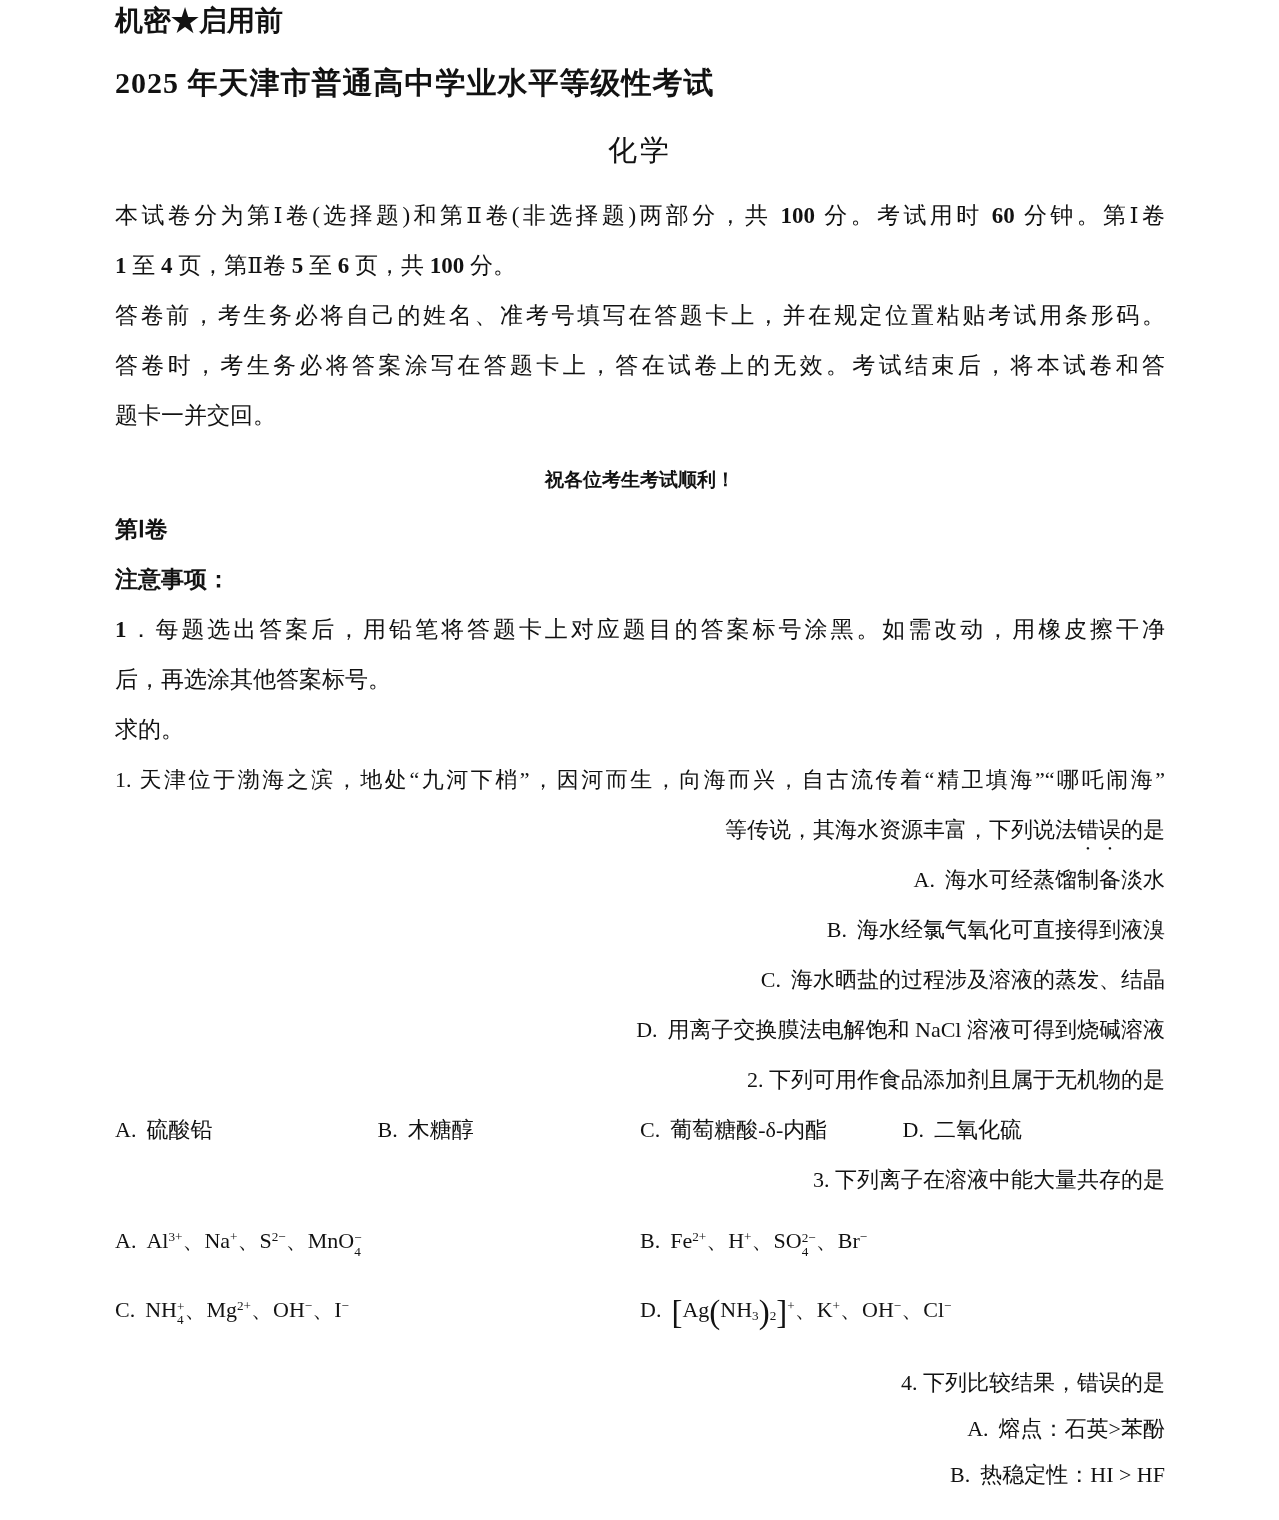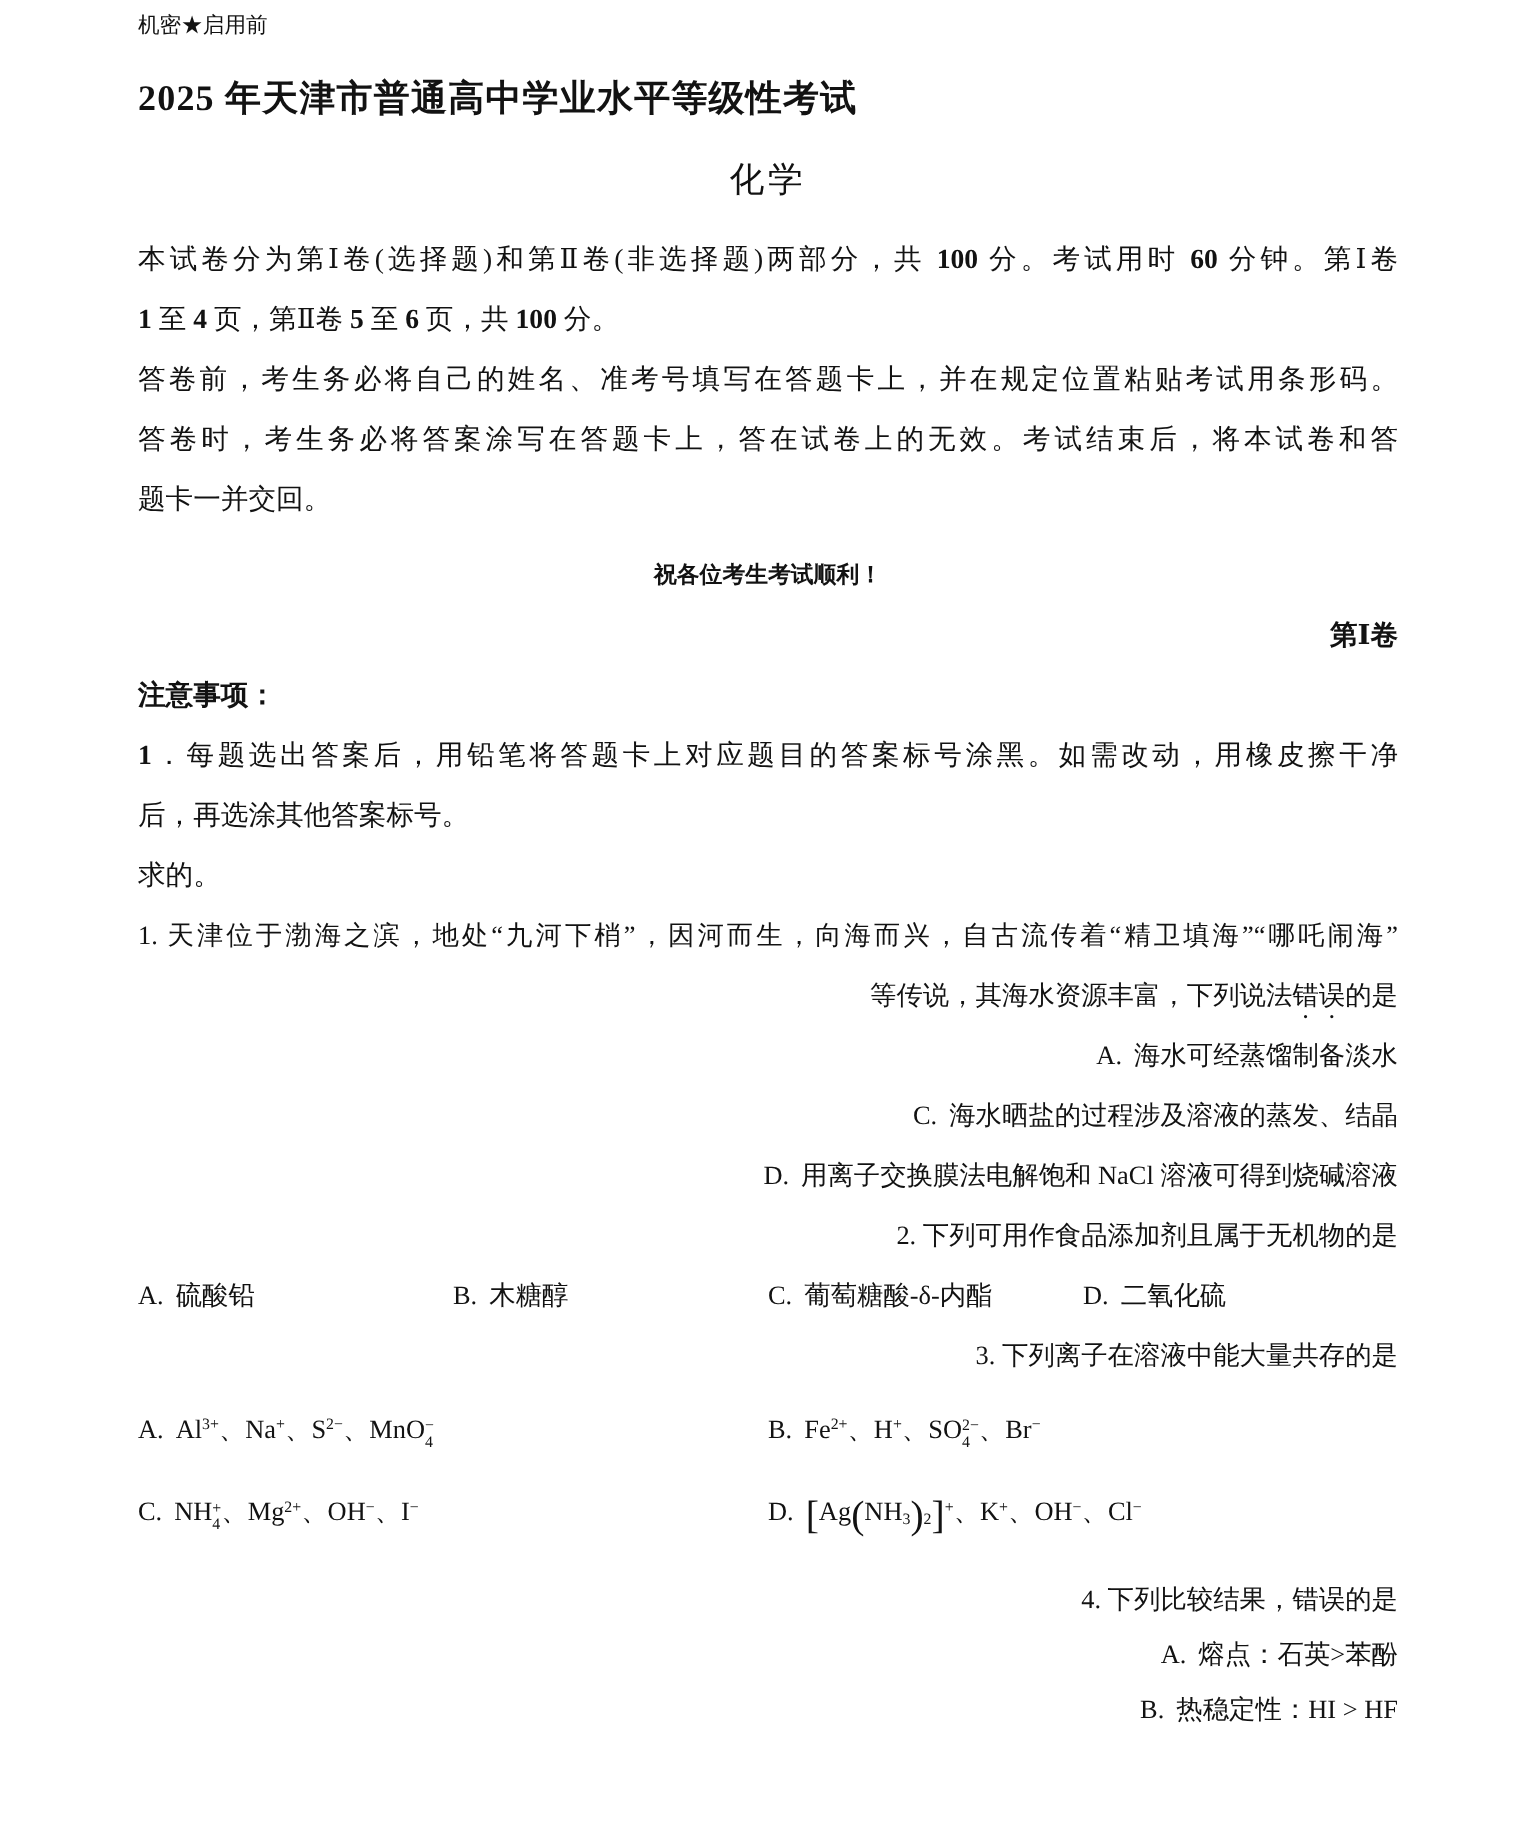--- a/index.html
+++ b/index.html
@@ -8,41 +8,41 @@
     background: #ffffff;
     overflow: hidden;
   }
   body {
     font-family: "Liberation Serif", "DejaVu Serif", serif;
     color: #121212;
   }
   .page { padding: 6px 114px 0 115px; }
 
   .cls {
-    font-size: 18px; font-weight: 400; line-height: 30px;
+    font-size: 28px; font-weight: 700; line-height: 30px;
   }
   .title {
     font-size: 30px; font-weight: 700; 
     line-height: 42px; margin-top: 26px; letter-spacing: 1px;
   }
   .subject {
     font-size: 29px; font-weight: 400; text-align: center;
     line-height: 42px; margin-top: 25px; letter-spacing: 3px;
   }
 
   .intro { margin-top: 20px; }
   .line  { font-size: 23px; line-height: 50px; }
   .stretch { text-align: justify; text-align-last: justify; }
 
   .wish {
     margin-top: 14px; text-align: center;
     font-size: 19px; line-height: 50px; font-weight: 700;
   }
   .section-heading {
-    text-align: right; font-size: 23px; line-height: 50px; font-weight: 700;
+    text-align: left; font-size: 23px; line-height: 50px; font-weight: 700; font-family: Liberation Serif, serif;
   }
   .notes-title { font-size: 23px; line-height: 50px; font-weight: 700; }
 
   .q-line { font-size: 22px; line-height: 50px; text-align: right; }
   .opt-line { font-size: 22px; line-height: 50px; text-align: right; }
   .opt-label { margin-right: 10px; }
 
   .opt-row4 { display: flex; font-size: 22px; line-height: 50px; }
   .opt-row4 .cell { width: 25%; }
 
@@ -108,20 +108,21 @@
   </div>
 
   <div>
     <div class="line"><span>求的。</span></div>
   </div>
 
   <div>
     <div class="q-line stretch"><span>1. 天津位于渤海之滨，地处“九河下梢”，因河而生，向海而兴，自古流传着“精卫填海”“哪吒闹海”</span></div>
     <div class="q-line"><span>等传说，其海水资源丰富，下列说法</span><span class="em-dots">错误</span><span>的是</span></div>
     <div class="opt-line"><span class="opt-label">A.</span><span><span>海水可经蒸馏制备淡水</span></span></div>
+    <div class="opt-line"><span class="opt-label">B.</span><span><span>海水经氯气氧化可直接得到液溴</span></span></div>
     <div class="opt-line"><span class="opt-label">C.</span><span><span>海水晒盐的过程涉及溶液的蒸发、结晶</span></span></div>
     <div class="opt-line"><span class="opt-label">D.</span><span><span>用离子交换膜法电解饱和 NaCl 溶液可得到烧碱溶液</span></span></div>
   </div>
 
   <div>
     <div class="q-line"><span>2. 下列可用作食品添加剂且属于无机物的是</span></div>
     <div class="opt-row4">
       <div class="cell"><span class="opt-label">A.</span><span><span>硫酸铅</span></span></div>
       <div class="cell"><span class="opt-label">B.</span><span><span>木糖醇</span></span></div>
       <div class="cell"><span class="opt-label">C.</span><span><span>葡萄糖酸-δ-内酯</span></span></div>

